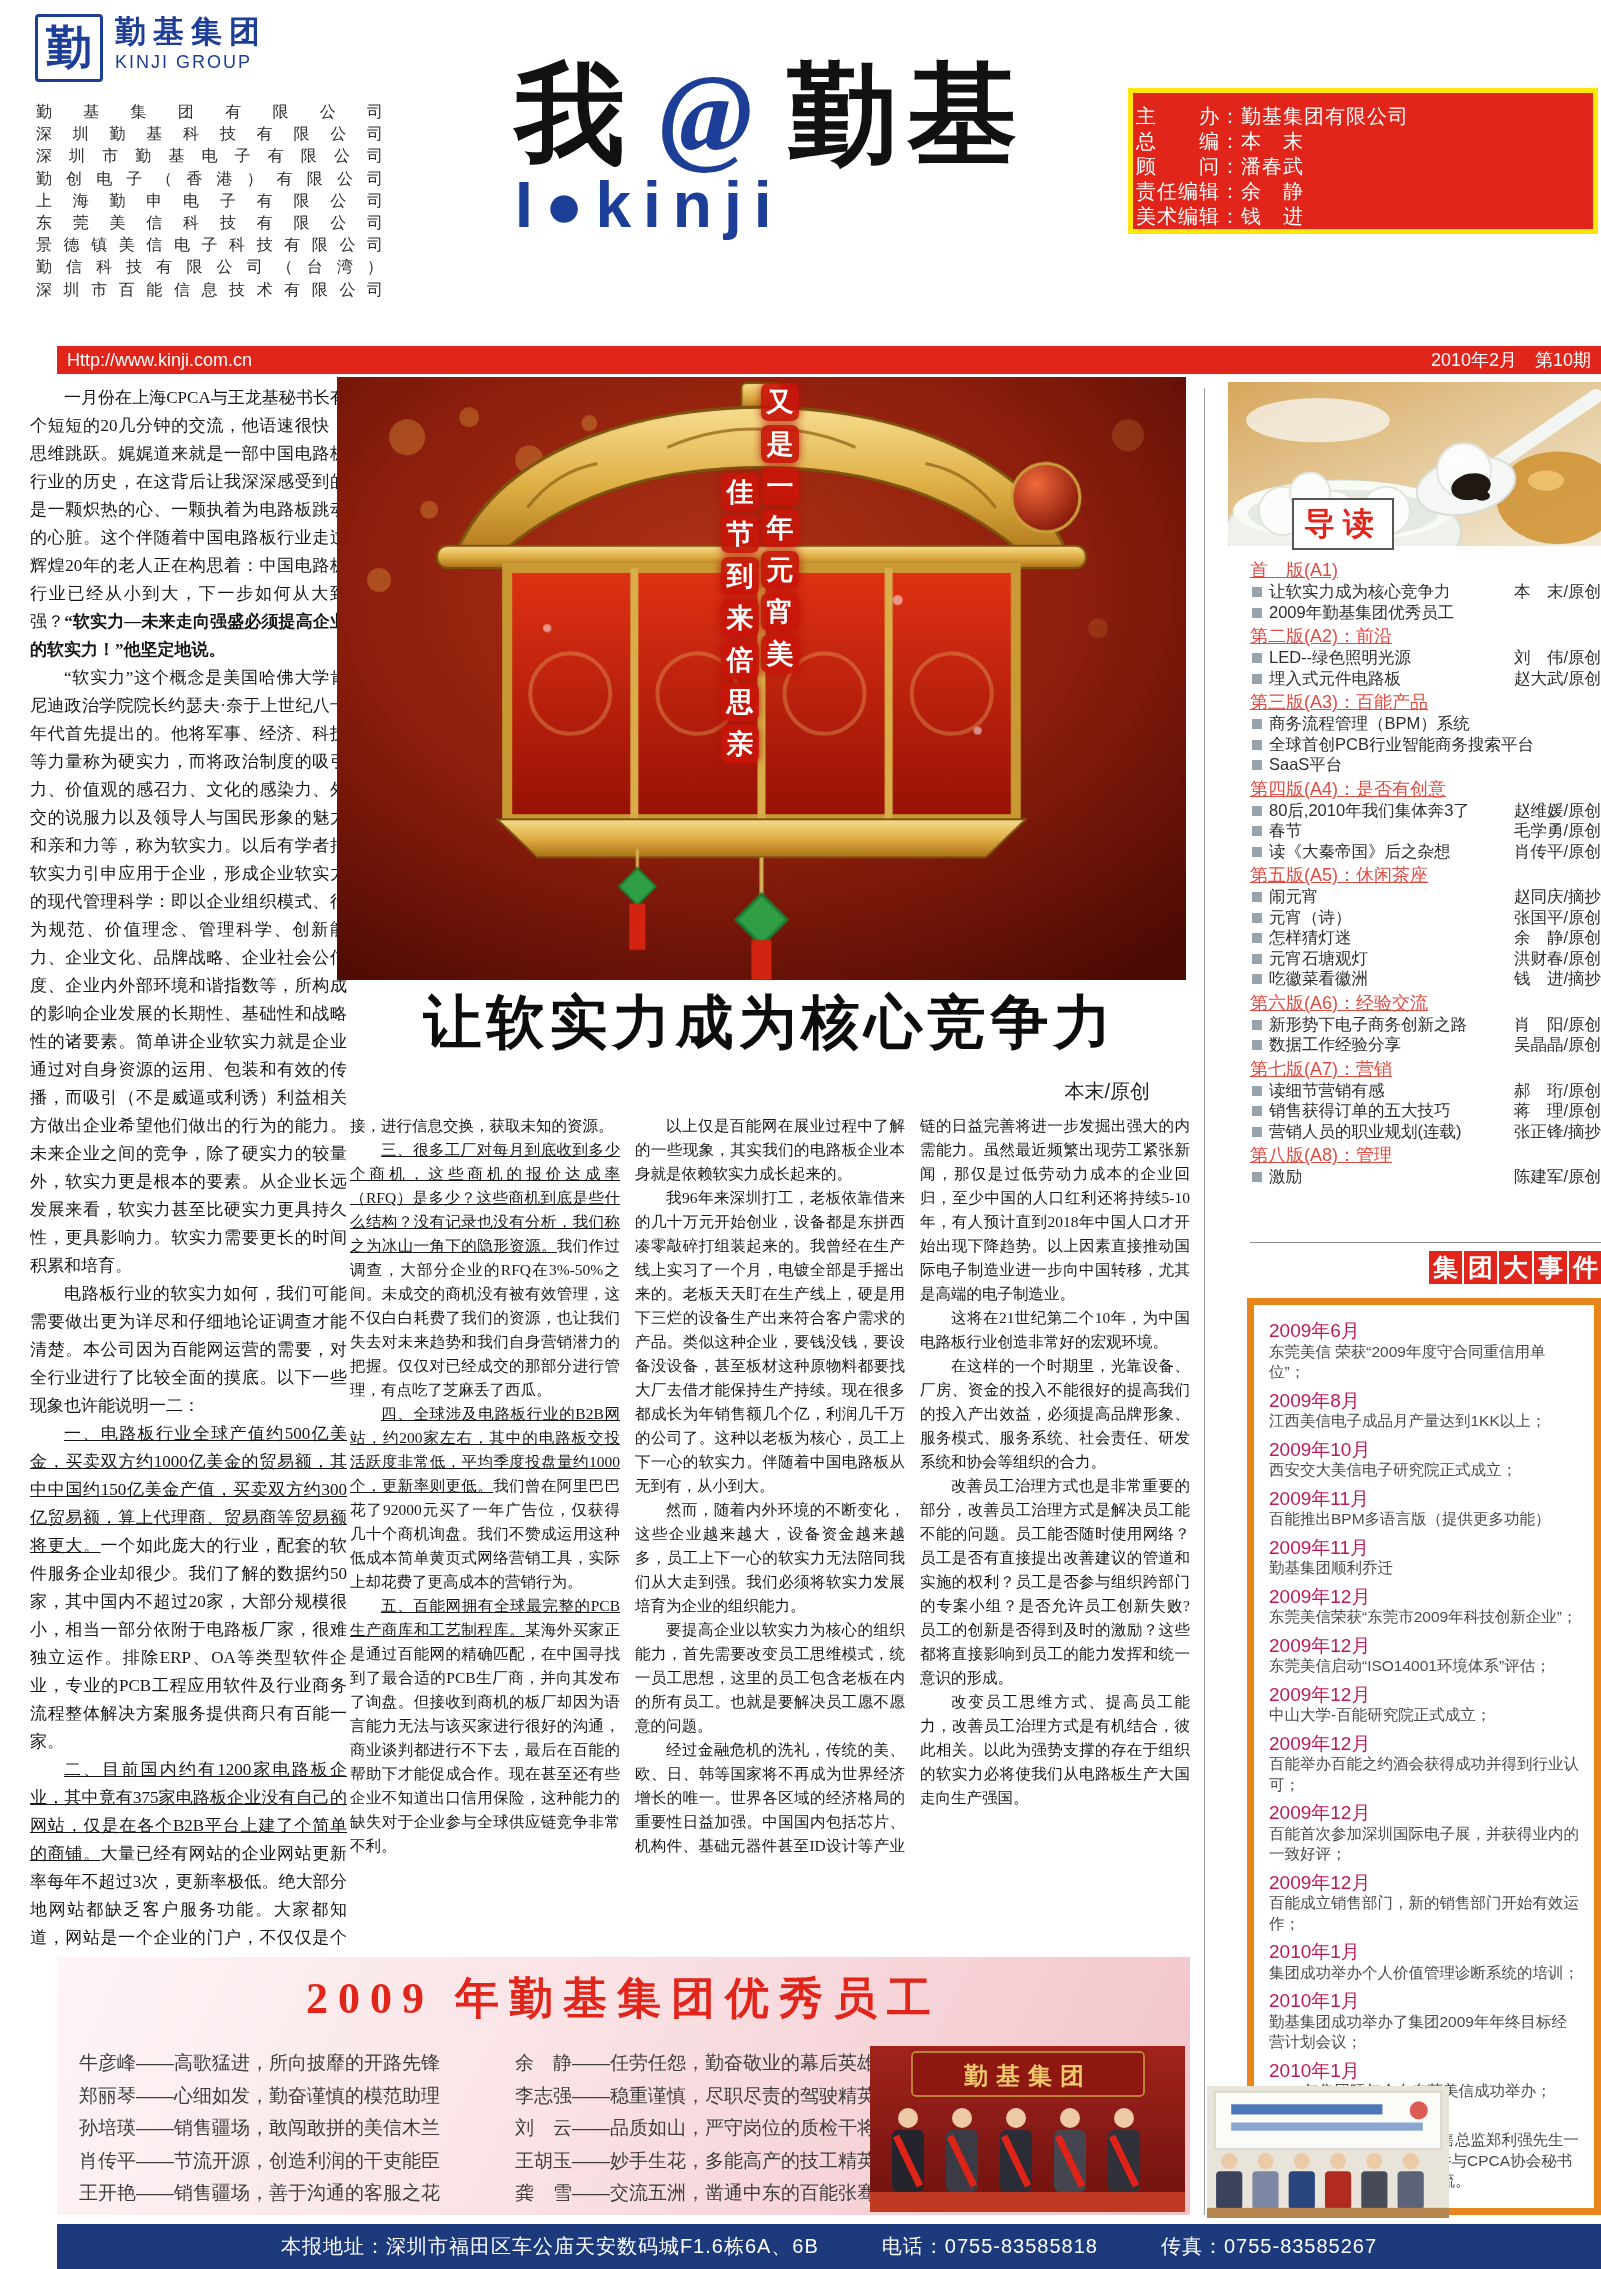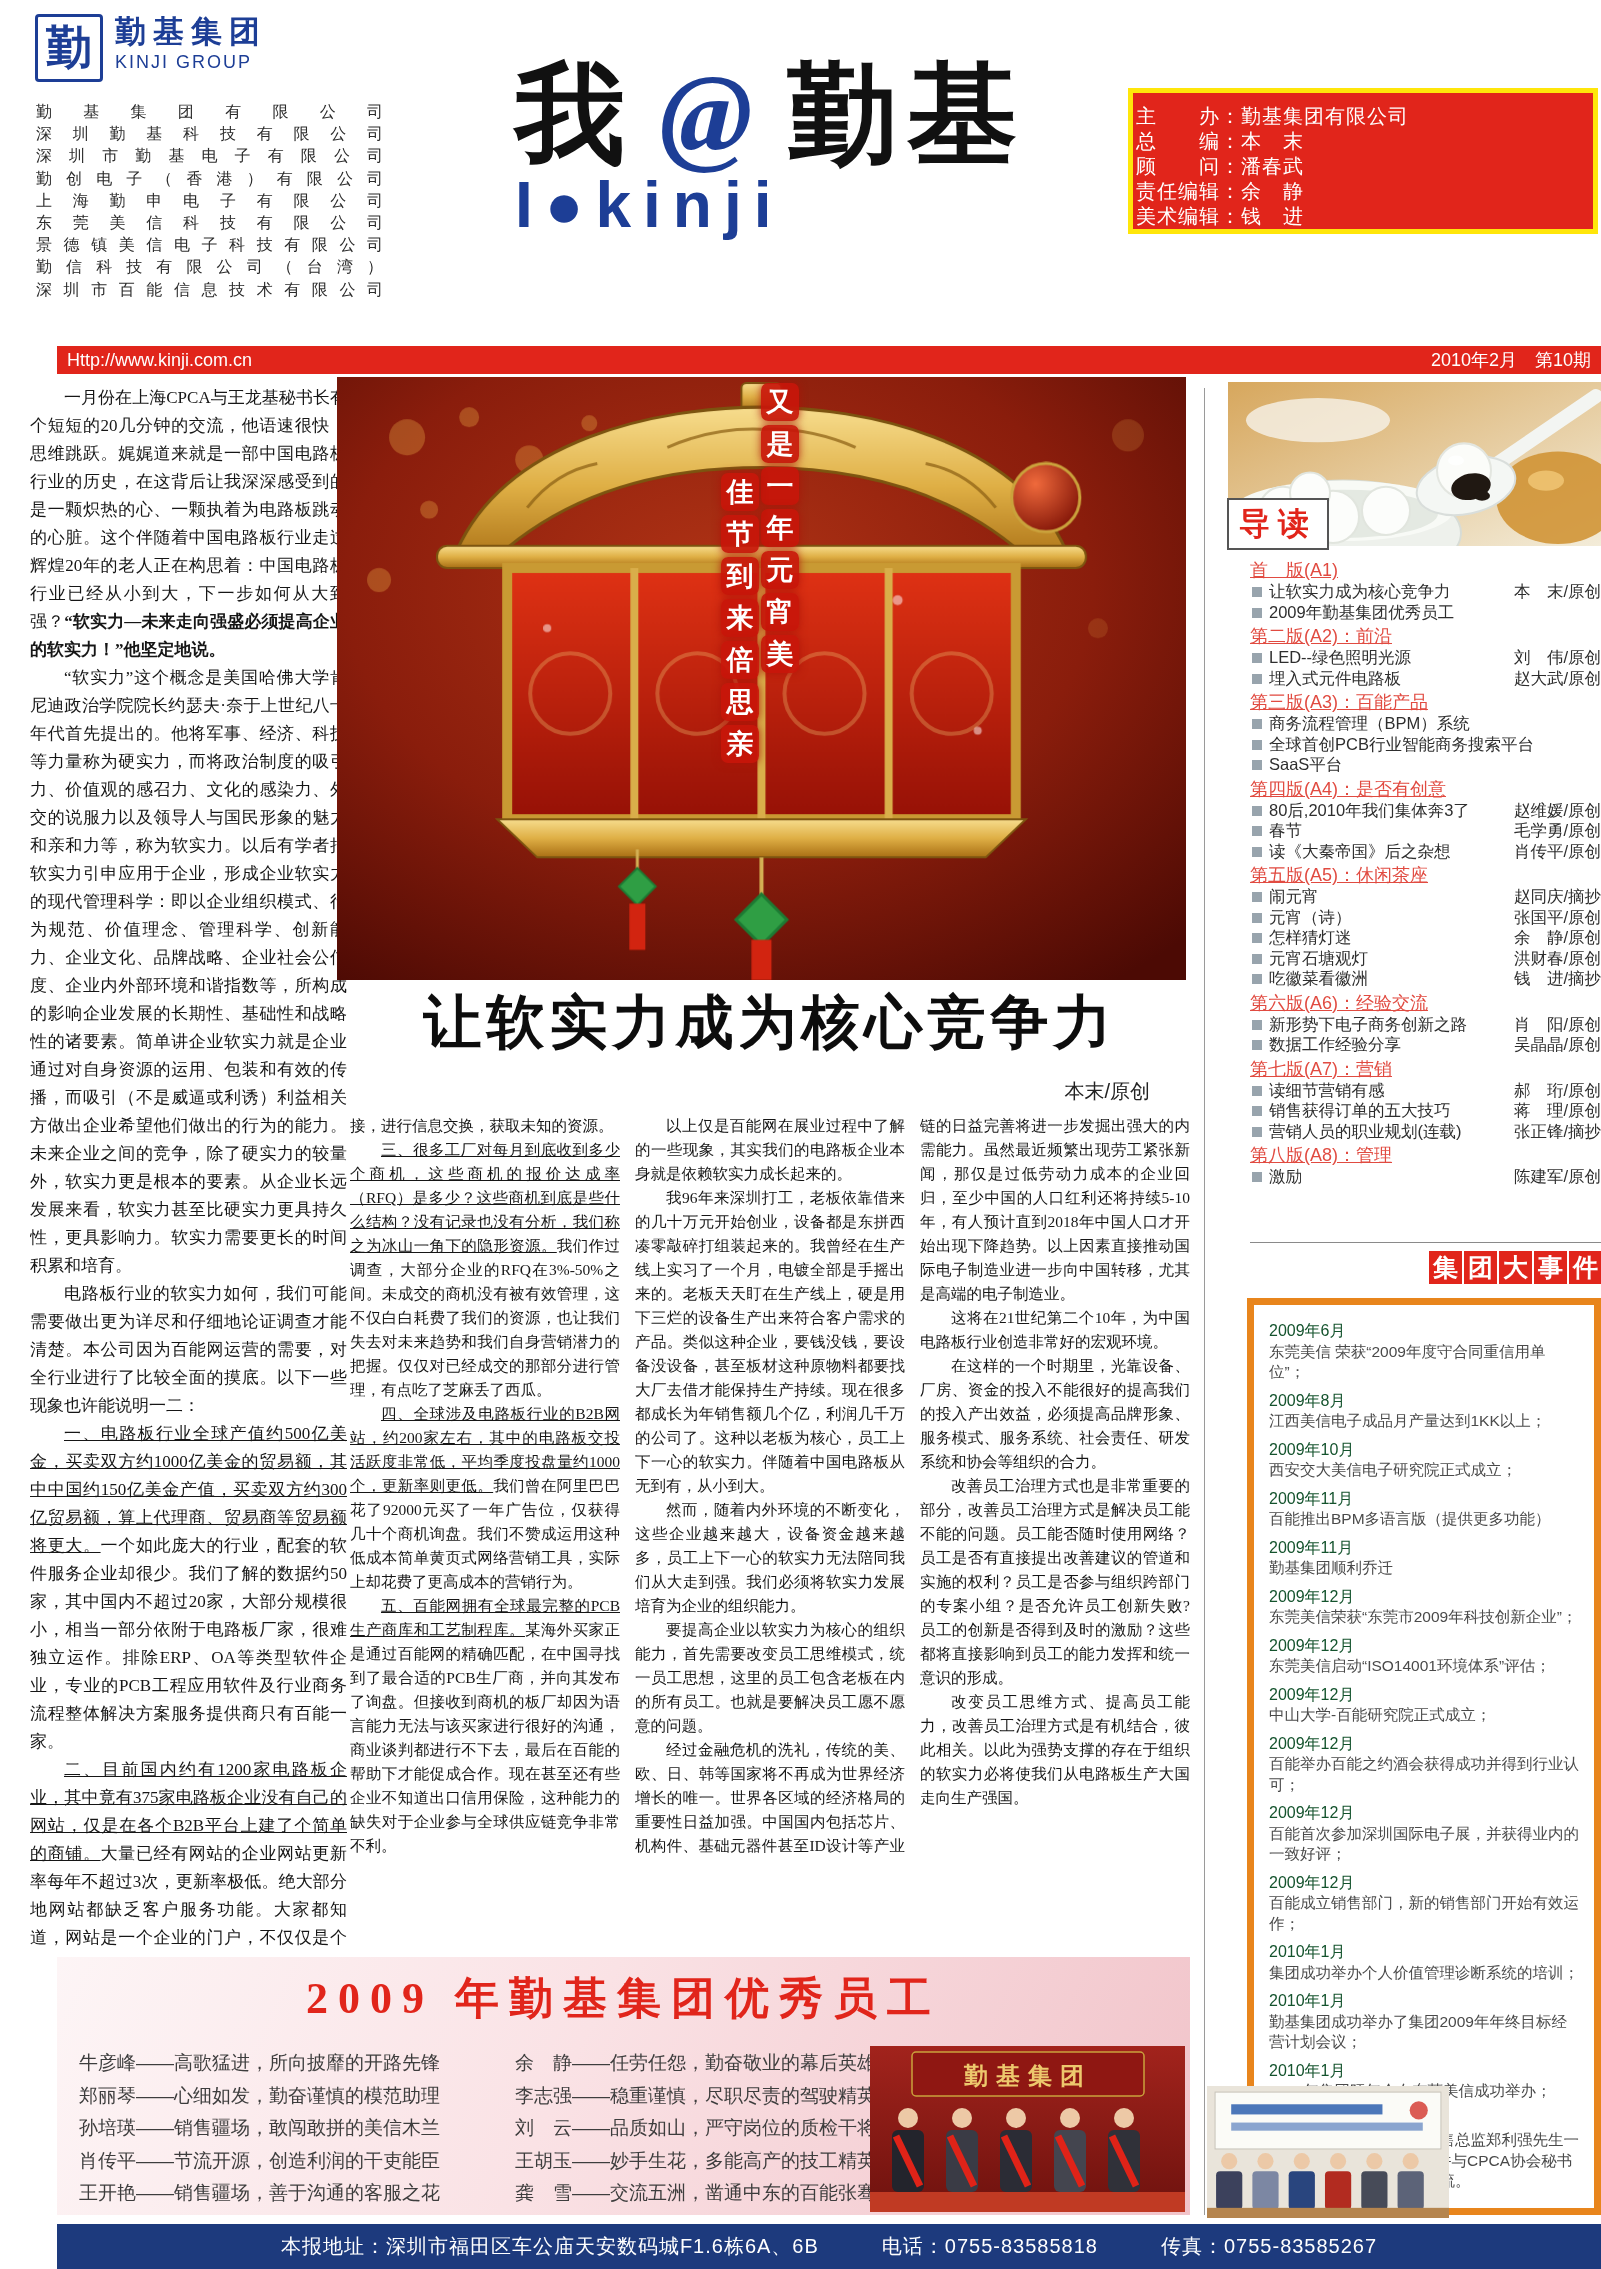--- a/index.html
+++ b/index.html
@@ -57,37 +57,37 @@
   .emp-title{position:absolute;left:0;top:12px;width:100%;text-align:center;font-size:44px;font-weight:bold;
              color:#e1251b;letter-spacing:10px;font-family:"Liberation Serif","DejaVu Serif",serif;}
   .emp-list{position:absolute;top:90px;}
   #emp-left{left:22px;width:425px;}
   #emp-right{left:458px;width:400px;}
   .emp-line{font-size:19px;line-height:32.5px;color:#3d3d3d;white-space:nowrap;}
   .emp-photo{position:absolute;left:813px;top:89px;width:315px;height:166px;}
   
   .divider-v{position:absolute;left:1204px;top:388px;width:1px;height:1827px;background:#9a9a9a;}
   .tangyuan{position:absolute;left:1228px;top:382px;width:373px;height:164px;}
-  .daodu{position:absolute;left:1227px;top:498px;background:#fff;border:2px solid #555;
+  .daodu{position:absolute;left:1292px;top:498px;background:#fff;border:2px solid #555;
          padding:3px 10px;font-size:31px;font-weight:bold;color:#e1251b;letter-spacing:8px;
          font-family:"Liberation Serif","DejaVu Serif",serif;}
   .guide-list{position:absolute;left:1250px;top:556px;width:351px;height:632px;overflow:hidden;}
   .g-head{color:#e14b41;font-size:18px;line-height:22px;margin-top:3px;text-decoration:underline;}
   .g-item{display:flex;align-items:flex-start;font-size:16.5px;line-height:20.5px;color:#2e2e2e;}
   .g-bullet{flex:0 0 10px;height:10px;background:#98a4ad;margin:6px 7px 0 2px;}
   .g-title{white-space:nowrap;overflow:hidden;}
   .g-author{margin-left:auto;white-space:nowrap;padding-left:6px;}
   .gray-line{position:absolute;left:1250px;top:1242px;width:351px;height:1px;background:#8a8a8a;}
   .events-title{position:absolute;left:1429px;top:1251px;display:flex;gap:2px;}
   .ev-chip{width:33px;height:33px;background:#e1251b;color:#fff;font-size:25px;font-weight:bold;
            display:flex;align-items:center;justify-content:center;}
   .events-box{position:absolute;left:1247px;top:1298px;width:354px;height:917px;box-sizing:border-box;
               border:7px solid #e8851c;background:#fff;padding:16px 15px;overflow:hidden;}
   .event{margin-bottom:8px;}
-  .ev-date{font-size:16px;line-height:20.5px;color:#14532d;}
+  .ev-date{font-size:19px;line-height:20.5px;color:#be185d;}
   .ev-text{font-size:15.5px;line-height:20.5px;color:#4a4a4a;}
   .cpca-photo{position:absolute;left:1207px;top:2086px;width:242px;height:132px;}
   
   .footer-bar{position:absolute;left:57px;top:2224px;width:1544px;height:45px;background:#1d3a7d;
               display:flex;align-items:center;justify-content:center;}
   .footer-bar span{color:#fff;font-size:20px;letter-spacing:1px;}
 </style>
 </head>
 <body>
 

